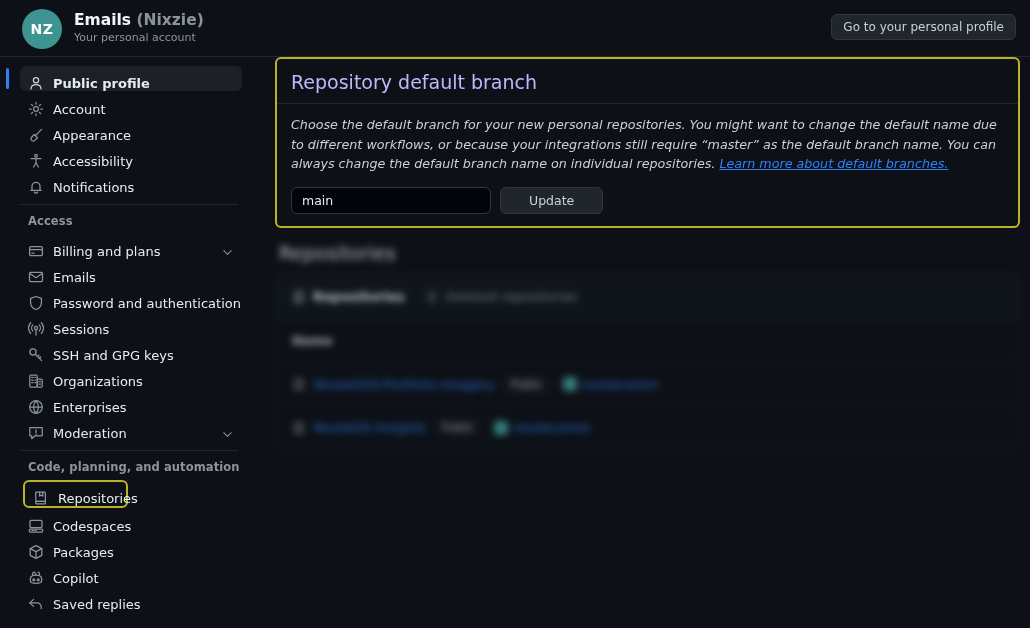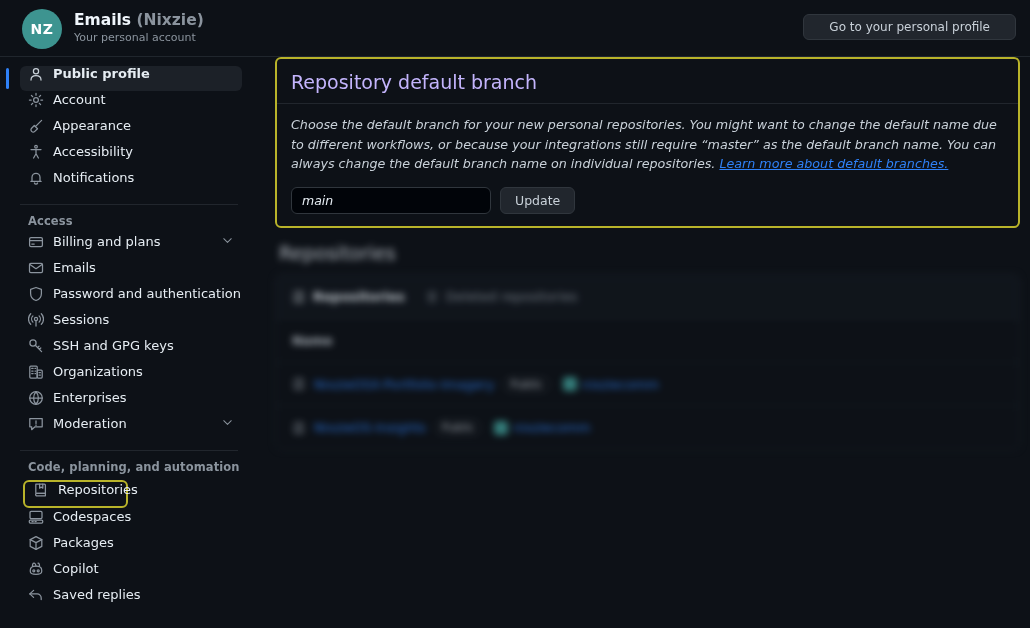--- a/index.html
+++ b/index.html
@@ -29,32 +29,32 @@
     font-size: 15.5px; font-weight: bold; color: #f0f6fc; white-space: nowrap;
   }
   .acct-name .handle { color: #8b949e; font-weight: bold; }
   .acct-sub {
     position: absolute; left: 74px; top: 31px;
     font-size: 11px; color: #8b949e;
   }
   .goto-btn {
     position: absolute; right: 14px; top: 14px;
     background: #21262d; border: 1px solid #30363d; border-radius: 6px;
-    color: #c9d1d9; font-size: 12px; padding: 5px 25px; cursor: pointer;
+    color: #c9d1d9; font-size: 12px; padding: 5px 11px; cursor: pointer;
     font-family: inherit;
   }
 
   
   .sidebar {
     position: absolute; left: 0; top: 57px; width: 258px; height: 571px;
     padding-top: 8px;
   }
   .nav-item {
     position: relative;
-    display: flex; align-items: flex-start; gap: 9px;
+    display: flex; align-items: flex-end; gap: 9px;
     height: 25px; margin: 1px 16px 1px 20px;
     padding: 0 8px; border-radius: 6px;
     font-size: 13px; color: #e6edf3; cursor: pointer;
     white-space: nowrap;
   }
   .nav-item.active { background: #1c2128; font-weight: bold; }
   .nav-item.active::before {
     content: ""; position: absolute; left: -14px; top: 2px;
     width: 3px; height: 21px; background: #2f81f7; border-radius: 6px;
   }
@@ -89,25 +89,24 @@
     padding: 11px 14px 0 14px;
     font-style: italic;
   }
   .branch-desc a { color: #2f81f7; text-decoration: underline; }
   .branch-row { display: flex; gap: 9px; padding: 13px 14px 0 14px; }
   .branch-input {
     width: 200px; height: 27px;
     background: #010409; border: 1px solid #30363d; border-radius: 6px;
     color: #e6edf3; font-size: 12.5px; padding: 0 10px;
     font-family: inherit;
-    font-style: italic;
   }
   .update-btn {
     background: #21262d; border: 1px solid #30363d; border-radius: 6px;
-    color: #c9d1d9; font-size: 12.5px; padding: 0 14px; height: 27px;
+    color: #c9d1d9; font-size: 12.5px; padding: 0 28px; height: 27px;
     cursor: pointer; font-family: inherit;
   }
 
   
   .repos-section { margin-top: 14px; filter: blur(3.6px); opacity: .82; }
   .repos-heading {
     font-size: 19px; color: #d6dde5; padding-left: 4px; padding-bottom: 10px;
   }
   .repos-box { border: 1px solid #1d242c; border-radius: 6px; overflow: hidden; }
   .repos-tabs {

